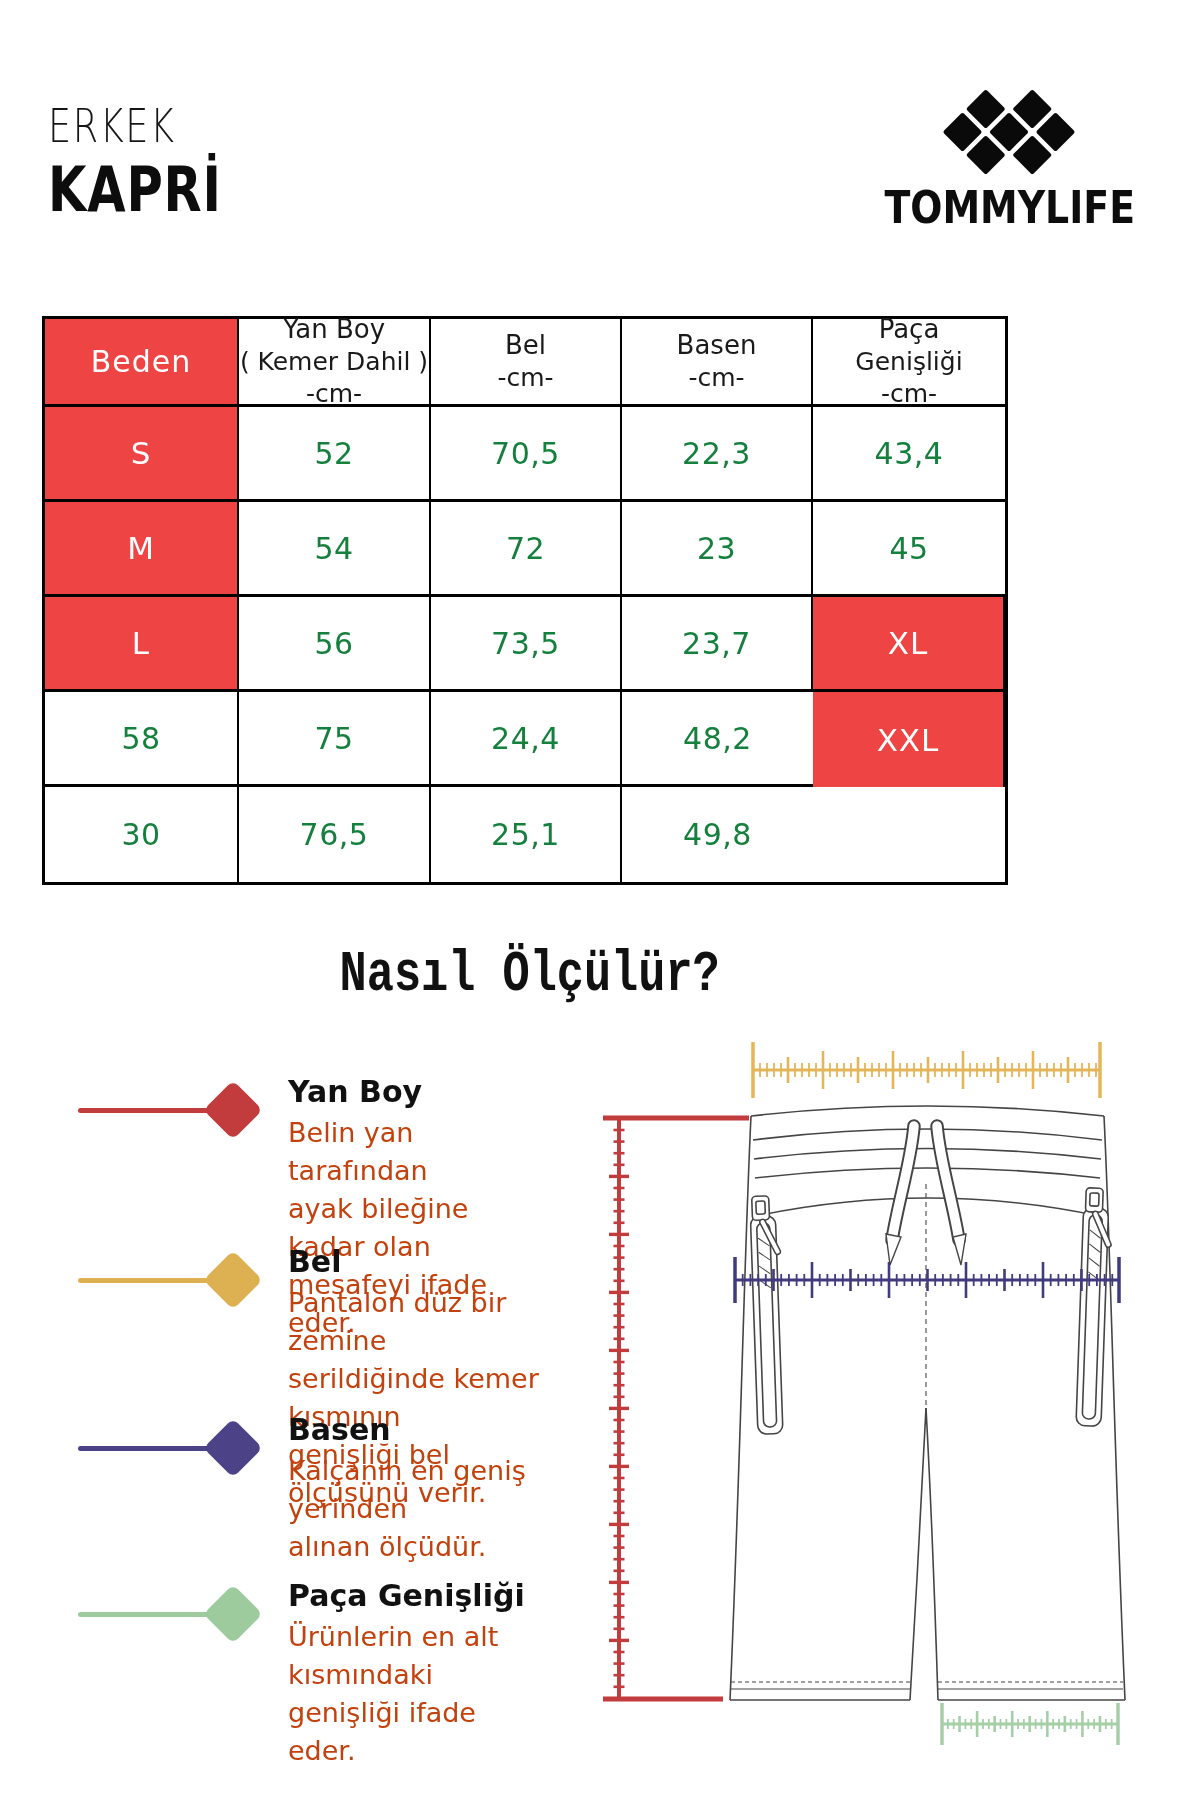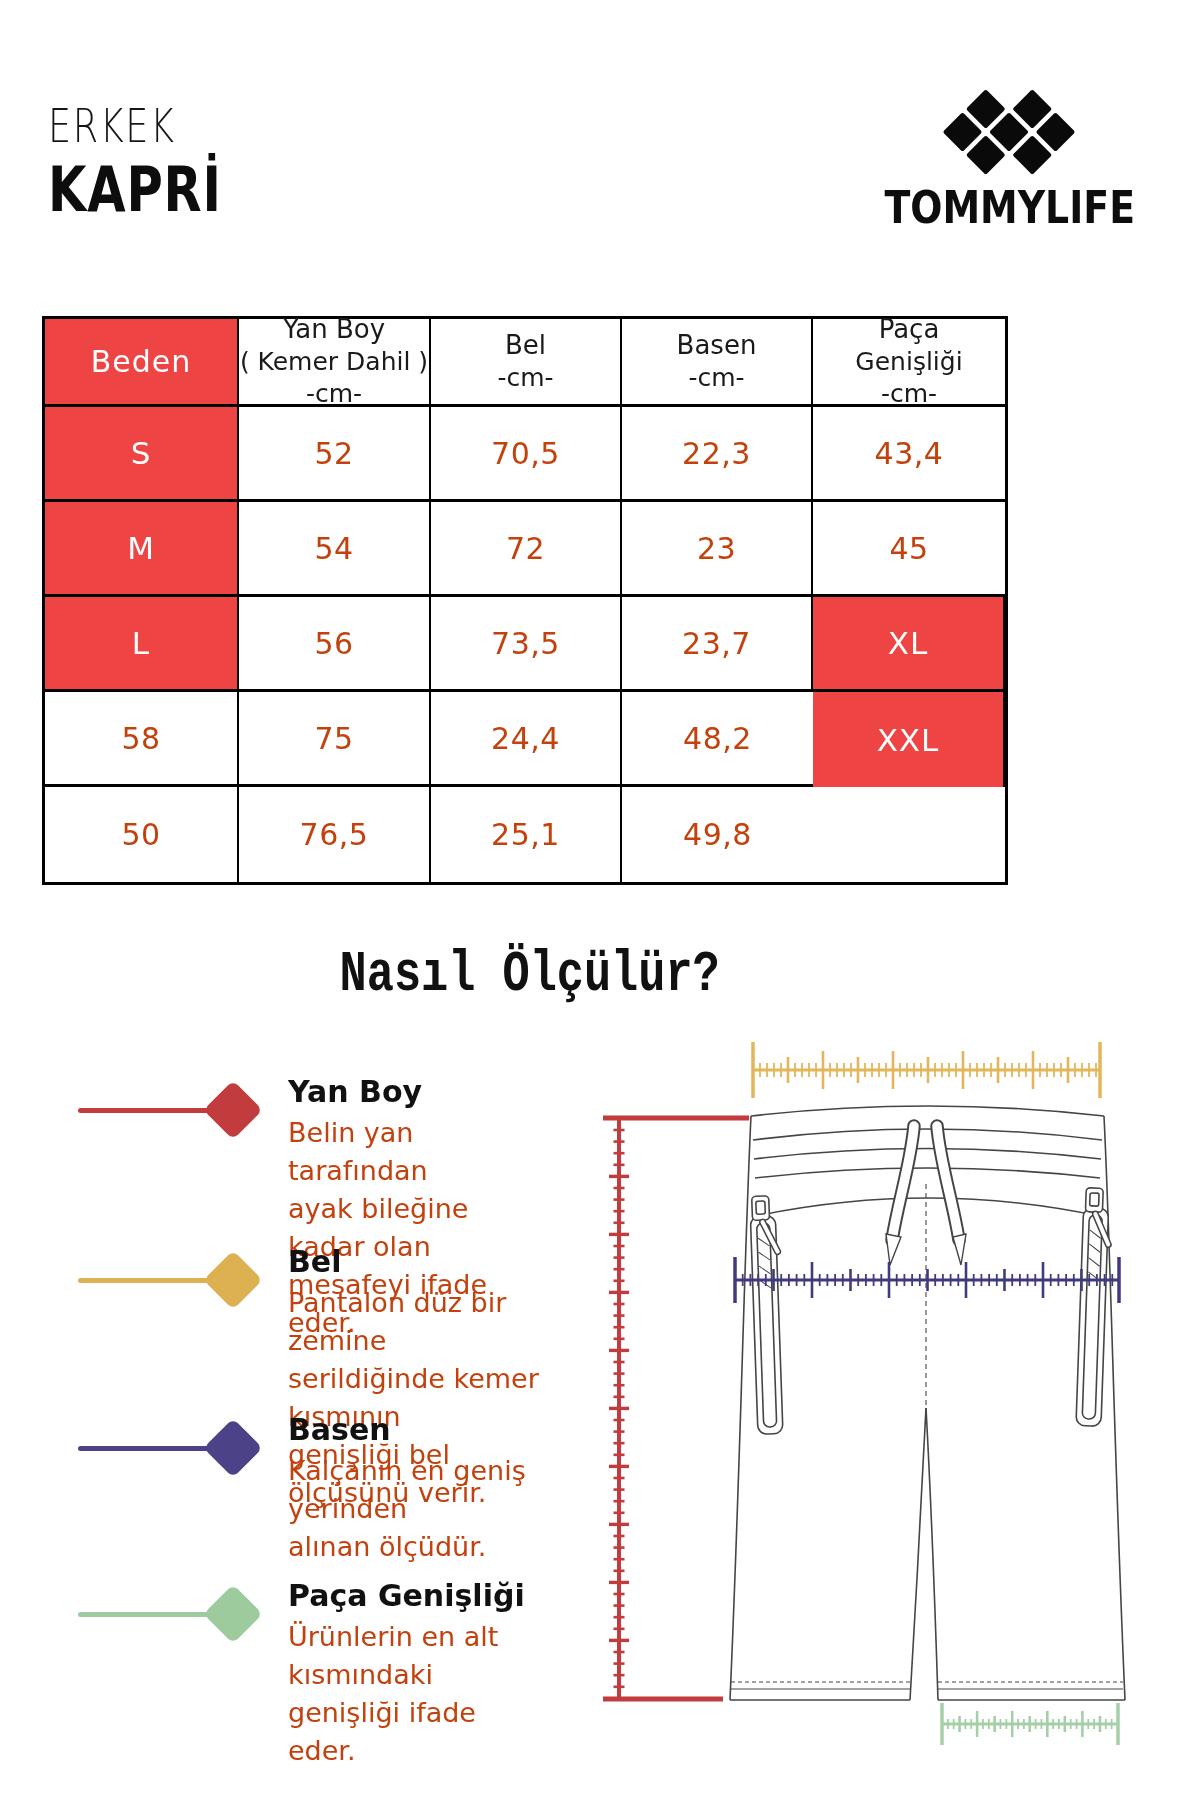--- a/index.html
+++ b/index.html
@@ -25,21 +25,21 @@
   .cell{display:flex;flex-direction:column;align-items:center;justify-content:center;
         border-right:2px solid #000;border-bottom:3px solid #000;background:#fff;}
   .cell.last-col{border-right:none;}
   .cell.last-row{border-bottom:none;}
   .cell.dark{background:#ef4444;color:#fff;border-right:2px solid #000;}
   .corner{font-size:30px;letter-spacing:1px;}
   .size-label{font-size:31px;letter-spacing:1px;}
   .head-title{font-size:26px;line-height:33px;}
   .head-sub{font-size:25px;line-height:32px;}
   .head-unit{font-size:25px;line-height:32px;}
-  .value{font-size:30px;letter-spacing:.5px;color:#c2410c;}
+  .value{font-size:30px;letter-spacing:.5px;color:#15803d;}
 
   
   .htm-title{position:absolute;left:0;top:942px;width:1060px;text-align:center;font-family:Liberation Mono, monospace;}
   .htm-title span{font-size:58px;line-height:66px;font-weight:700;color:#111;
                   display:inline-block;transform:scaleX(.78);transform-origin:center;}
   .legend-item{position:absolute;left:78px;width:470px;}
   .marker{position:absolute;left:0;top:12px;width:190px;height:52px;}
   .marker-line{position:absolute;left:0;top:24px;width:158px;height:5px;border-radius:3px;}
   .marker-diamond{position:absolute;left:134px;top:5px;width:42px;height:42px;
                   transform:rotate(45deg);border-radius:7px;}
@@ -117,21 +117,21 @@
     <div class="cell value">73,5</div>
     <div class="cell value">23,7</div>
 
     <div class="cell dark size-label">XL</div>
     <div class="cell value">58</div>
     <div class="cell value">75</div>
     <div class="cell value">24,4</div>
     <div class="cell value last-col">48,2</div>
 
     <div class="cell dark size-label last-row">XXL</div>
-    <div class="cell value last-row">50</div>
+    <div class="cell value last-row">30</div>
     <div class="cell value last-row">76,5</div>
     <div class="cell value last-row">25,1</div>
     <div class="cell value last-row last-col">49,8</div>
   </div>
 
   <div class="htm-title">
     <span>Nasıl Ölçülür?</span>
   </div>
 
   <div class="legend-item" style="top:1072px">

